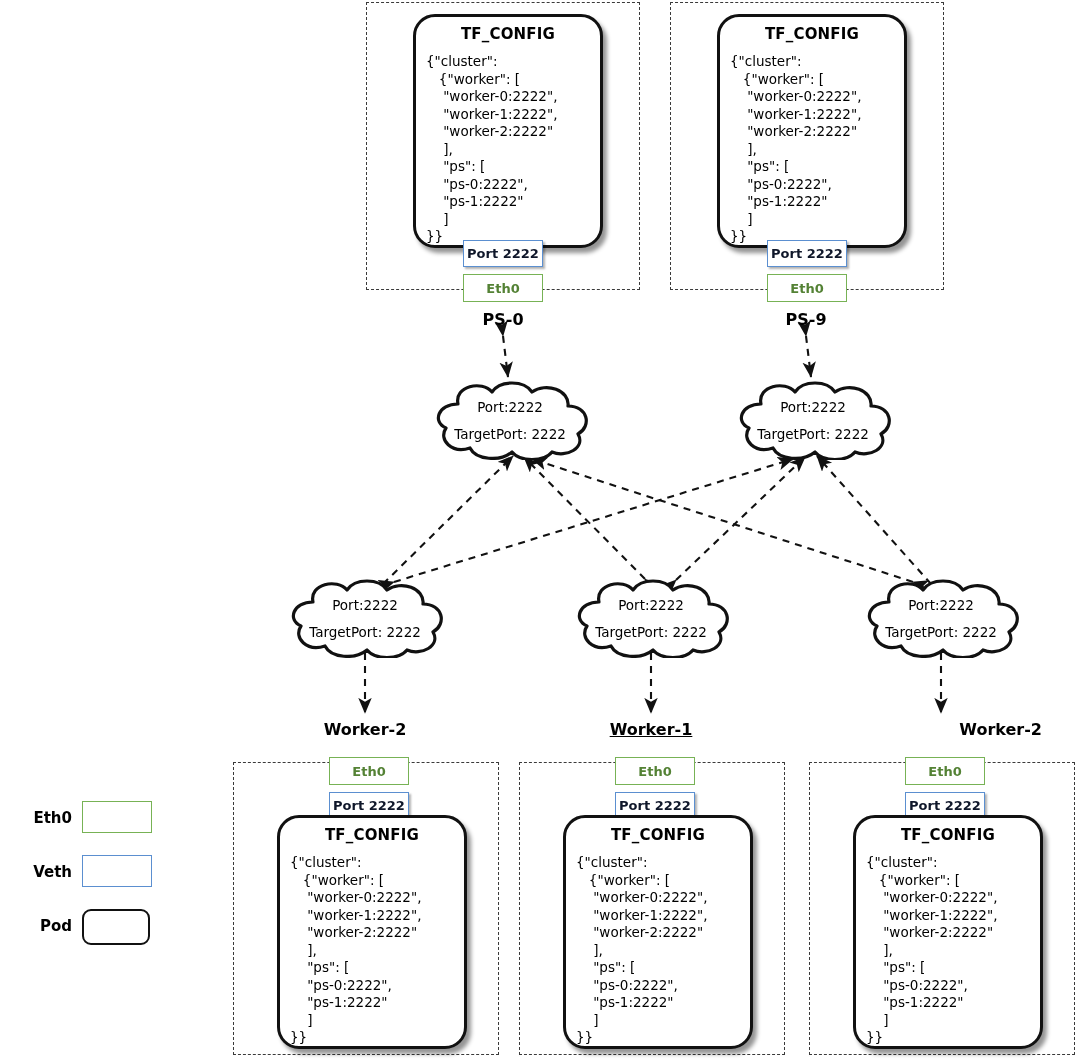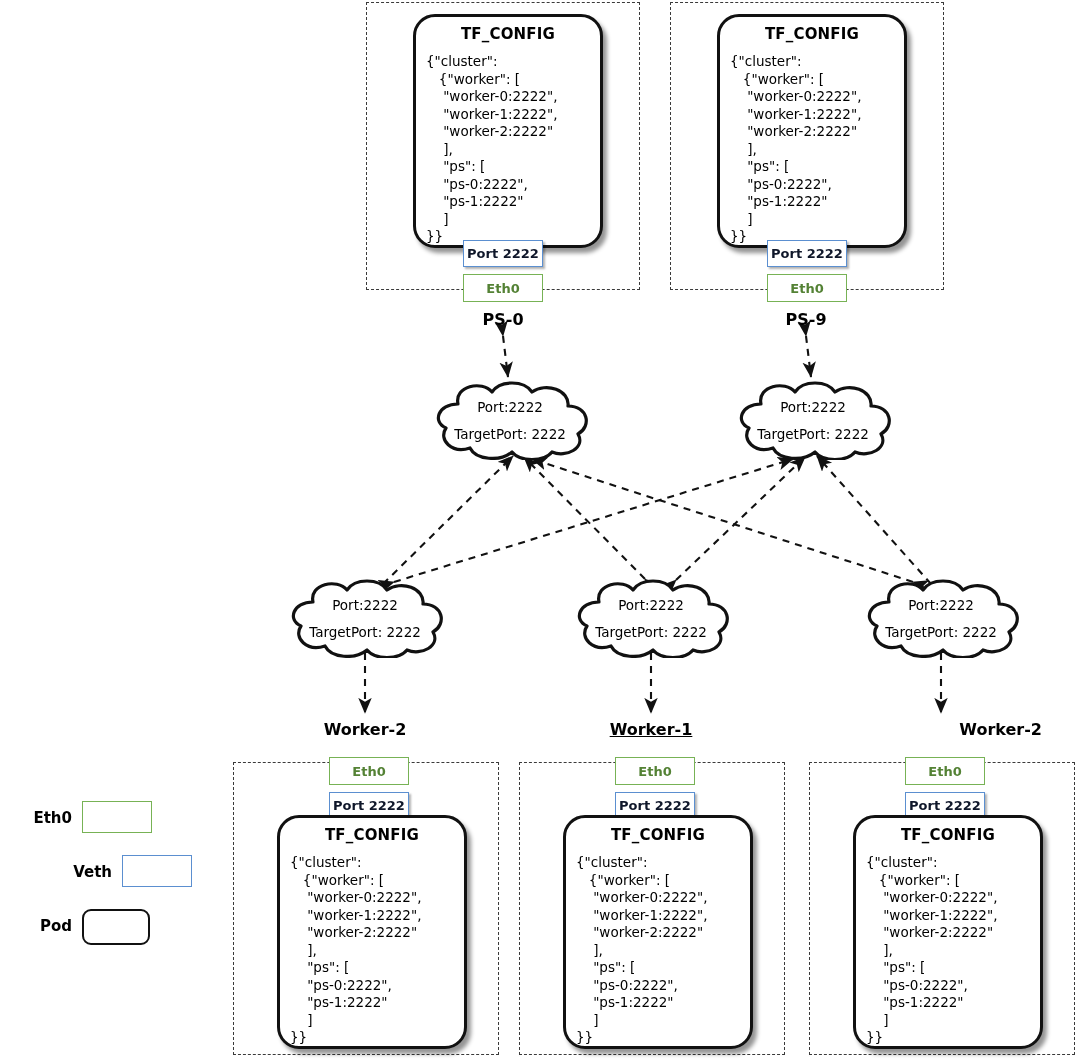--- a/index.html
+++ b/index.html
@@ -244,21 +244,21 @@
 
   <div class="legend">
 
     <div class="lg-row" style="top:6px;">
       <div class="lg-text">Eth0</div>
       <div class="lg-art">
           <div class="lg-eth0"></div>
         </div>
     </div>
 
-    <div class="lg-row" style="top:60px;padding-left:40px;">
+    <div class="lg-row" style="top:60px;">
       <div class="lg-text">Veth</div>
       <div class="lg-art">
           <div class="lg-veth"></div>
         </div>
     </div>
 
     <div class="lg-row" style="top:114px;">
       <div class="lg-text">Pod</div>
       <div class="lg-art">
           <div class="lg-pod"></div>

